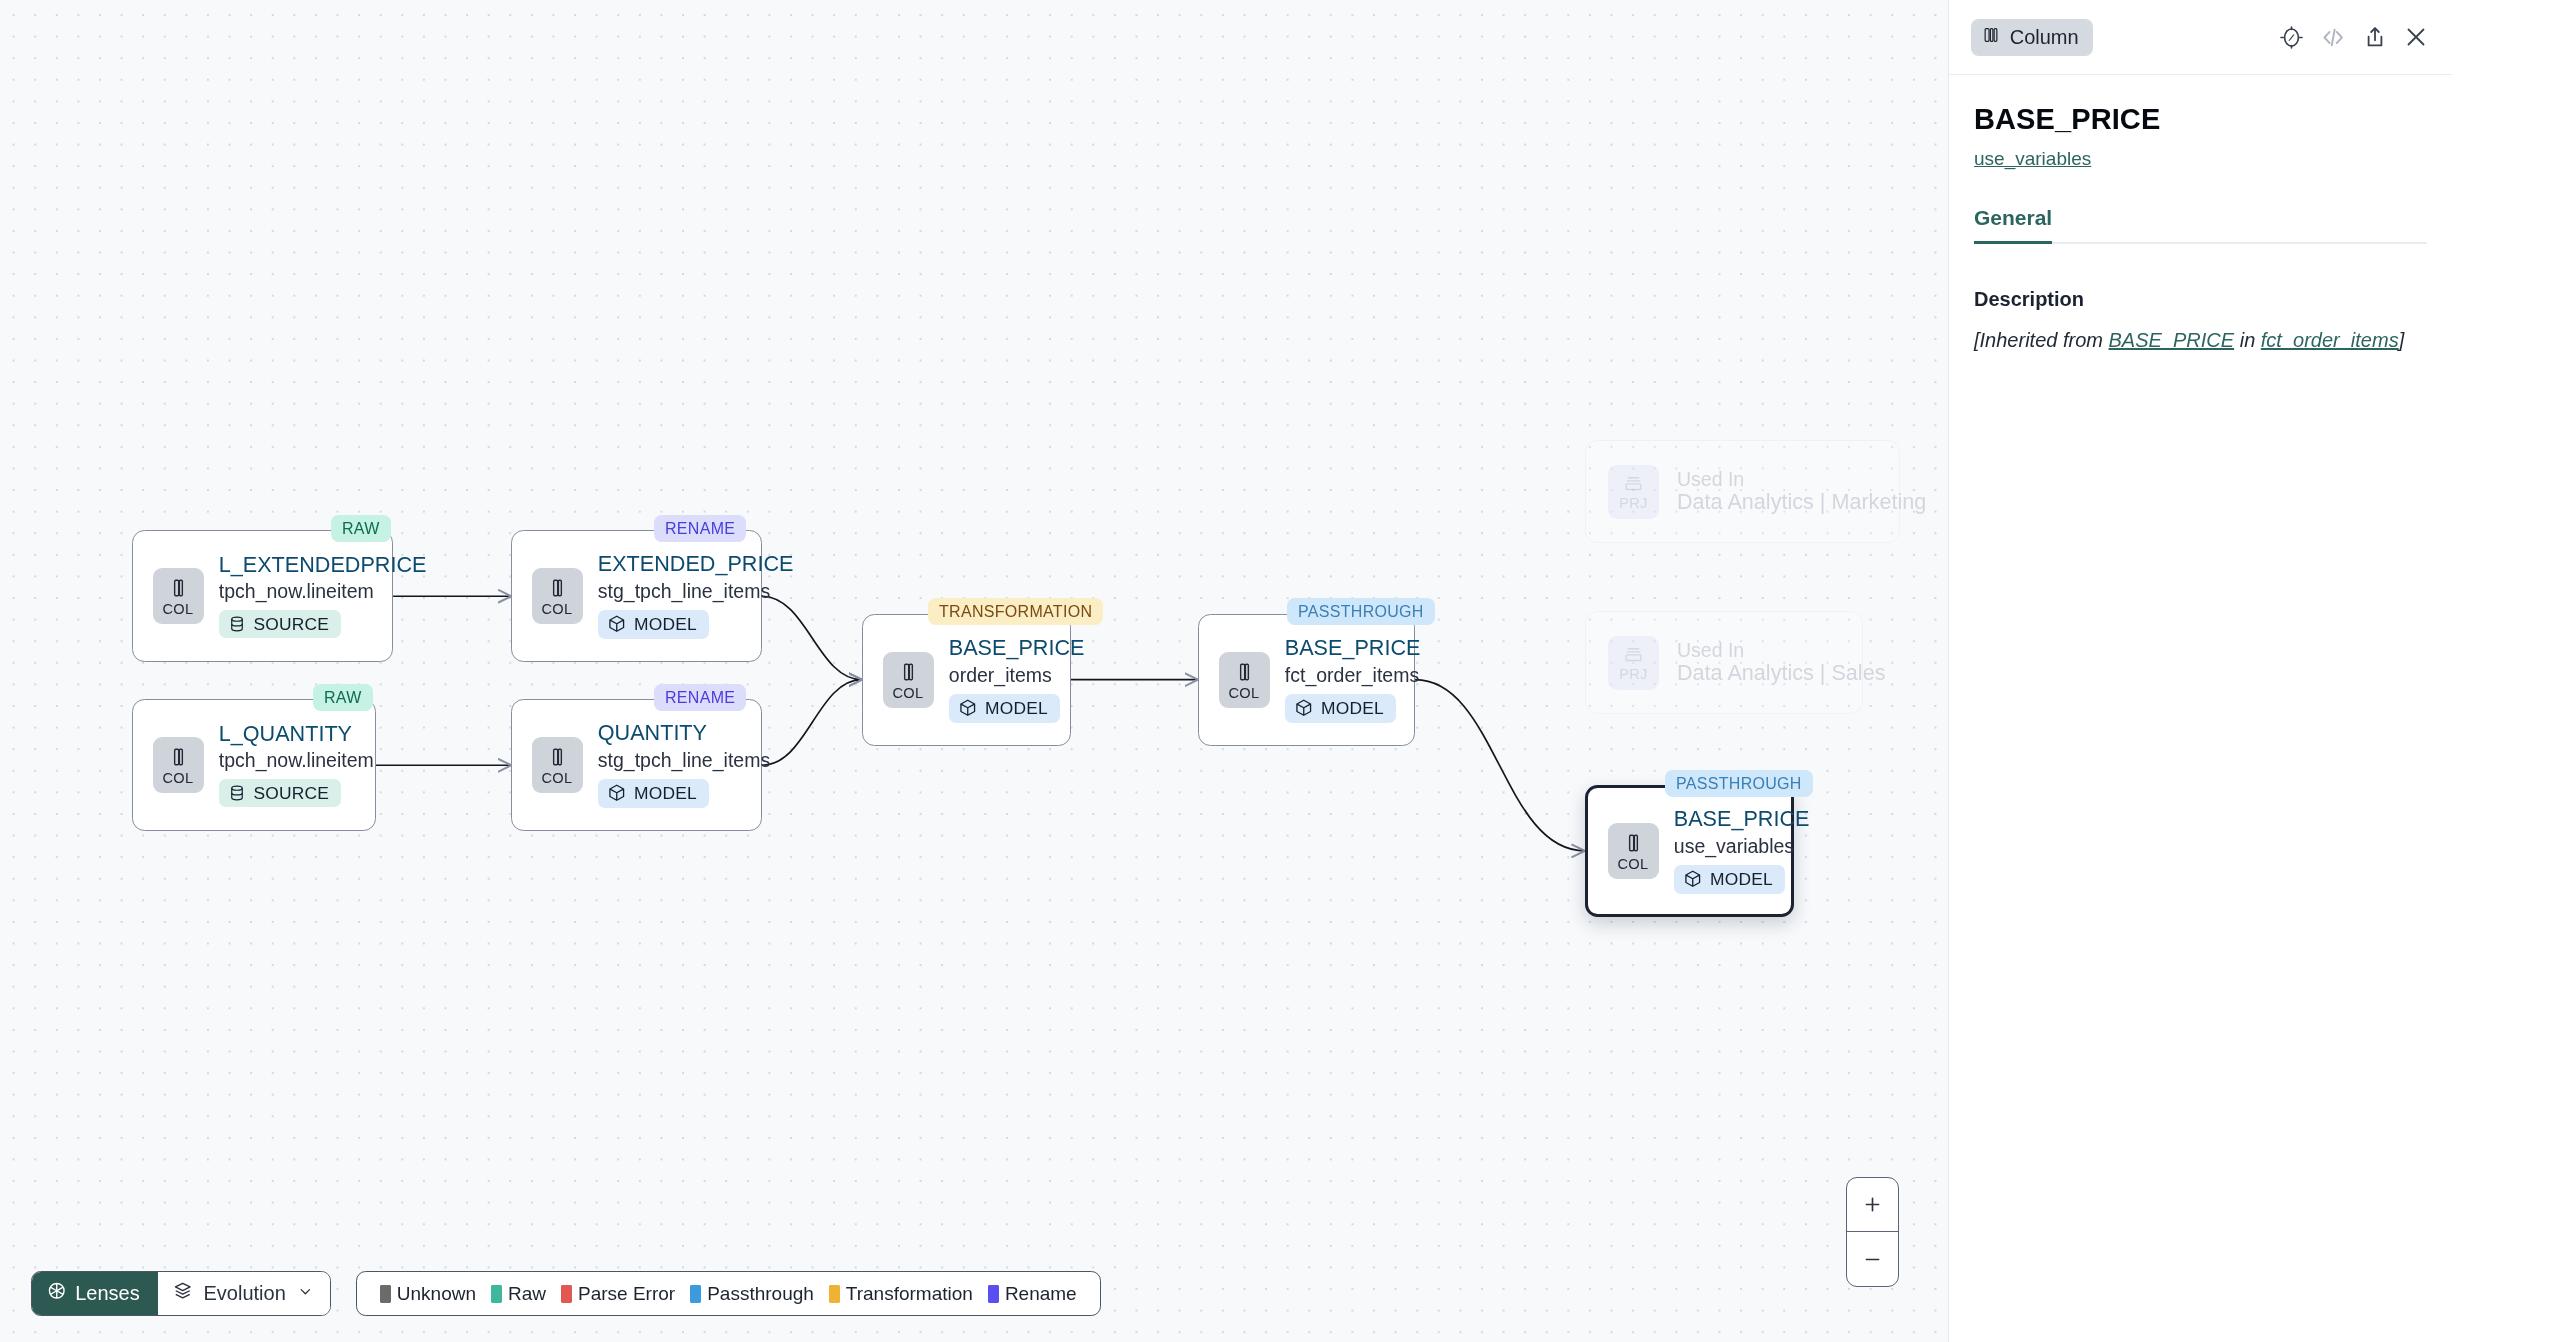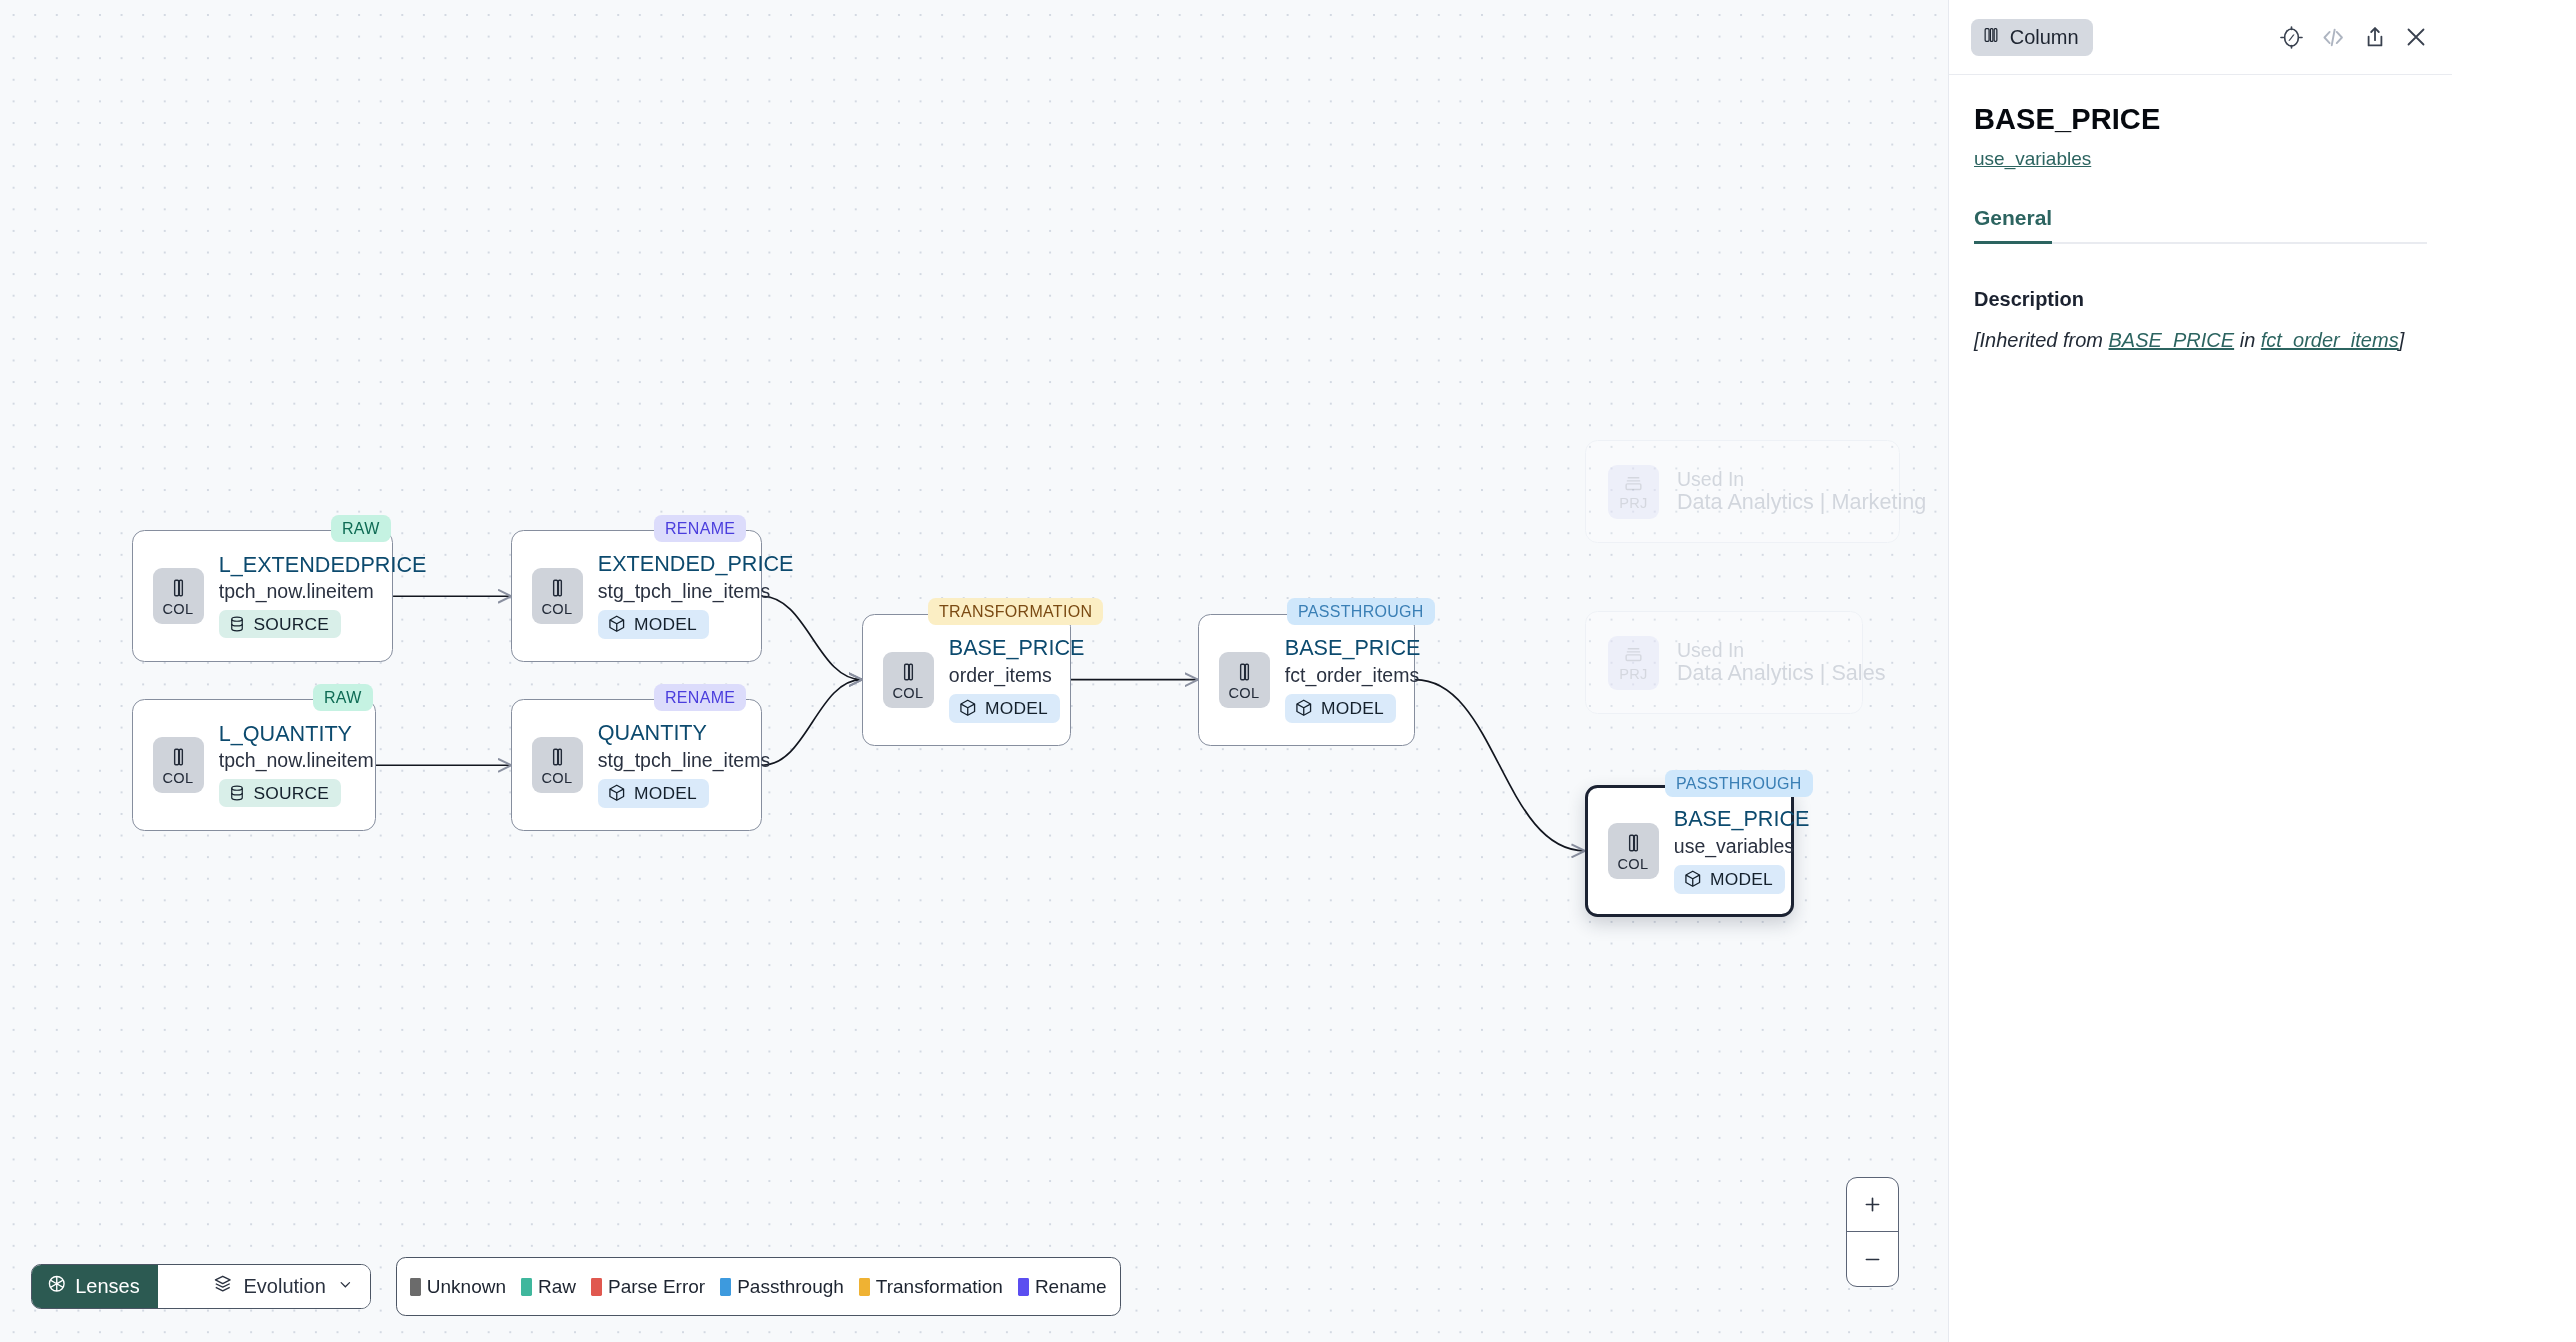--- a/index.html
+++ b/index.html
@@ -184,29 +184,28 @@
     font-size: 20px;
     cursor: pointer;
   }
   .evolution-btn {
     background: #ffffff;
     color: #2b3240;
     display: flex; align-items: center; gap: 11px;
     padding: 0 16.7px 0 15.3px;
     font-size: 20px;
     cursor: pointer;
-    margin-left: 40px;
   }
   .legend {
     display: flex; align-items: center; gap: 0px;
     background: #ffffff;
     border: 1.4px solid #4b5564;
     border-radius: 9.7px;
-    height: 59px;
-    padding: 0 13px;
+    height: 45px;
+    padding: 0 23px;
   }
   .legend-item { display: flex; align-items: center; gap: 6.3px; margin-right: 15.3px; }
   .legend-item:last-child { margin-right: 0; }
   .swatch { width: 10.4px; height: 18px; border-radius: 1.4px; flex: none; }
   .legend-label { font-size: 19px; color: #1d2430; white-space: nowrap; }
 
   #zoom-ctrl {
     position: absolute;
     right: 49px; bottom: 56px;
     width: 53px;

